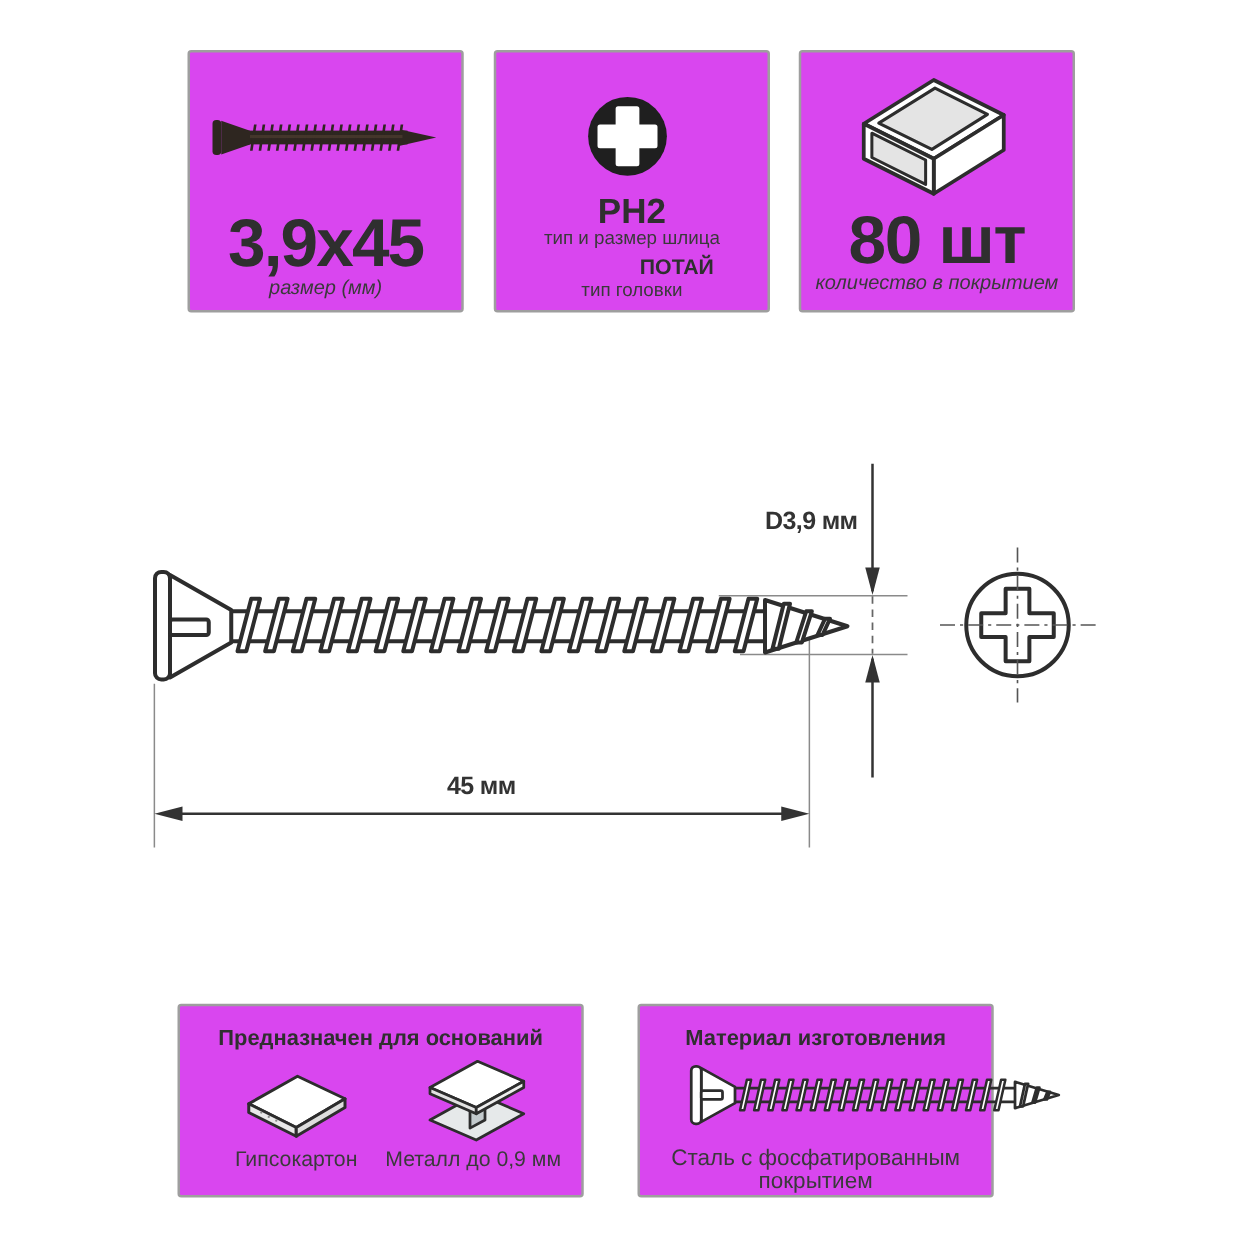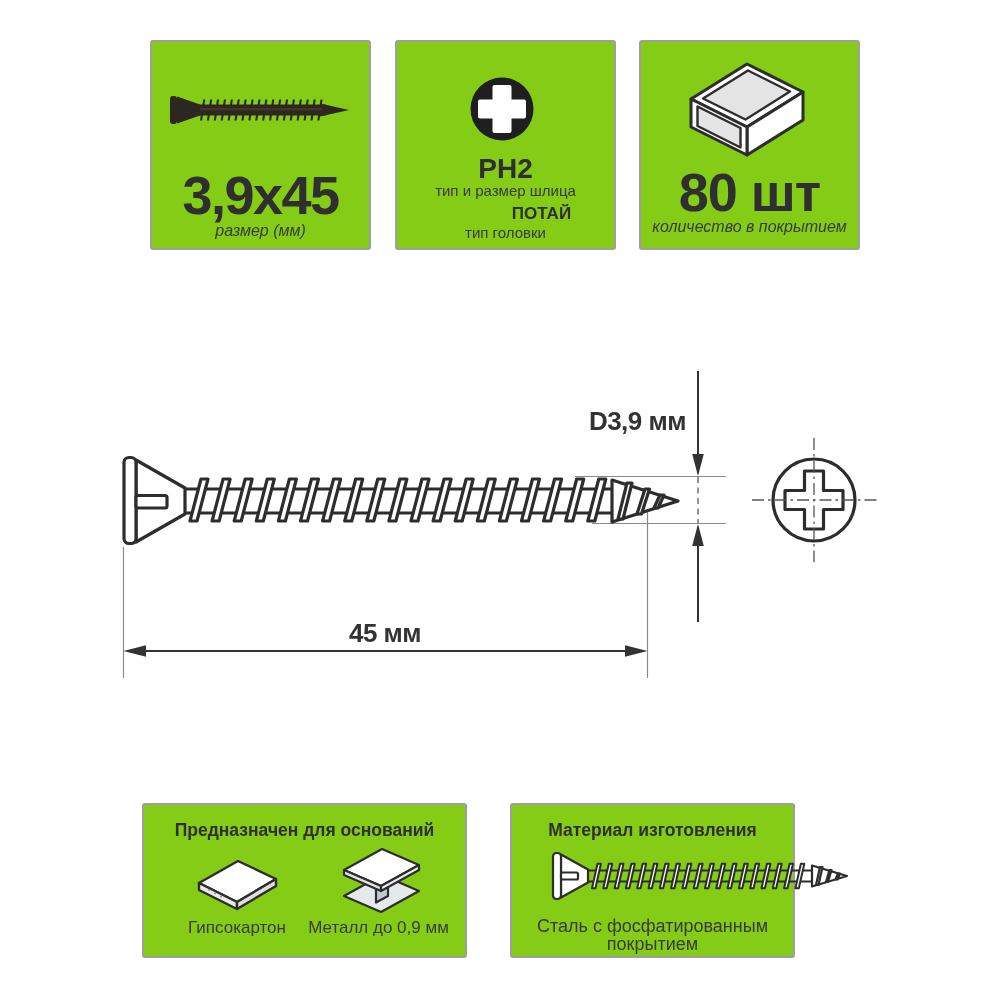--- a/index.html
+++ b/index.html
@@ -1,32 +1,32 @@
 <!DOCTYPE html>
 <html><head>
 <meta charset="utf-8">
 <style>
   html,body{margin:0;padding:0;background:#ffffff;}
   #canvas{
     position:relative;width:1000px;height:1000px;background:#ffffff;overflow:hidden;
     font-family:"Liberation Sans","DejaVu Sans",sans-serif;color:#333333;
   }
   .card{
-    position:absolute;border:2.5px solid #9e9e9e;border-radius:3px;background:#84cc16;
+    position:absolute;border:2.5px solid #9e9e9e;border-radius:3px;background:#d946ef;
     box-sizing:border-box;
   }
   .ctext{position:absolute;left:0;width:100%;text-align:center;}
   .big{font-weight:700;font-size:54px;line-height:54px;letter-spacing:-1.5px;color:#2f2f2f;}
   .mid{font-weight:700;font-size:28px;line-height:28px;color:#2f2f2f;}
   .mid2{font-weight:700;font-size:17px;line-height:17px;color:#2f2f2f;padding-left:36px;}
   .cap{font-weight:400;font-size:15px;line-height:16px;color:#3a3a3a;}
   .cap16{font-weight:400;font-size:16px;line-height:17px;color:#3a3a3a;font-style:italic;}
   .btitle{font-weight:700;font-size:17.5px;line-height:18px;color:#2f2f2f;}
   .blabel{font-weight:400;font-size:17px;line-height:18px;color:#3a3a3a;}
-  .dimlabel{position:absolute;font-weight:700;font-size:26px;letter-spacing:-0.5px;color:#333;}
+  .dimlabel{position:absolute;font-weight:700;font-size:20px;letter-spacing:-0.5px;color:#333;}
   svg{position:absolute;display:block;}
   .thin{stroke:#8a8a8a;stroke-width:1.2;}
   .dim{stroke:#333333;stroke-width:2;}
   .arr{fill:#333333;stroke:none;}
   .dash{stroke:#666666;stroke-width:1.4;stroke-dasharray:6 4.5;}
   .cl{stroke:#555555;stroke-width:1.3;stroke-dasharray:12 4 2.5 4;}
 </style>
 </head>
 <body>
 

